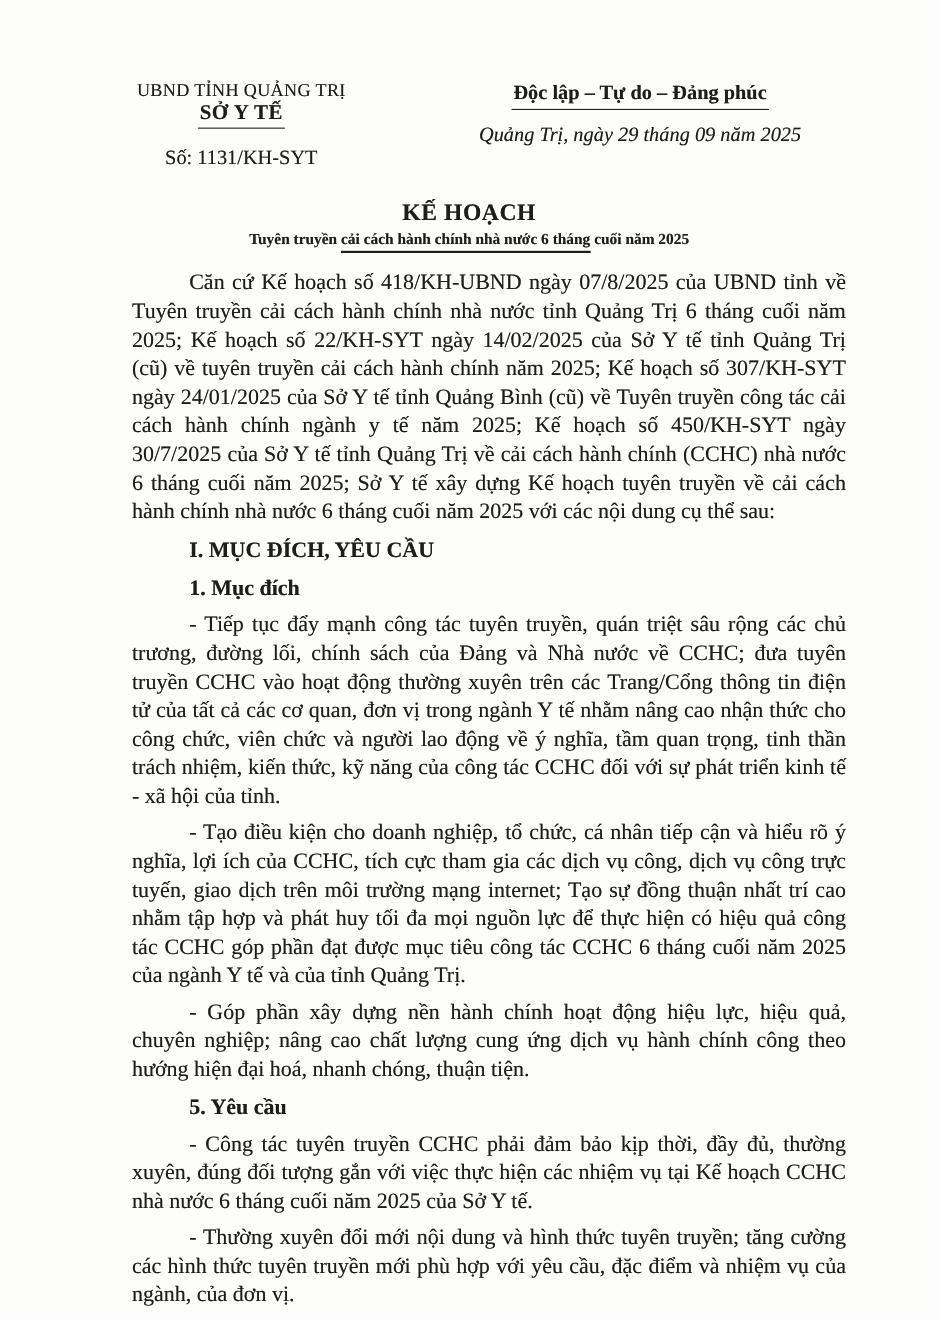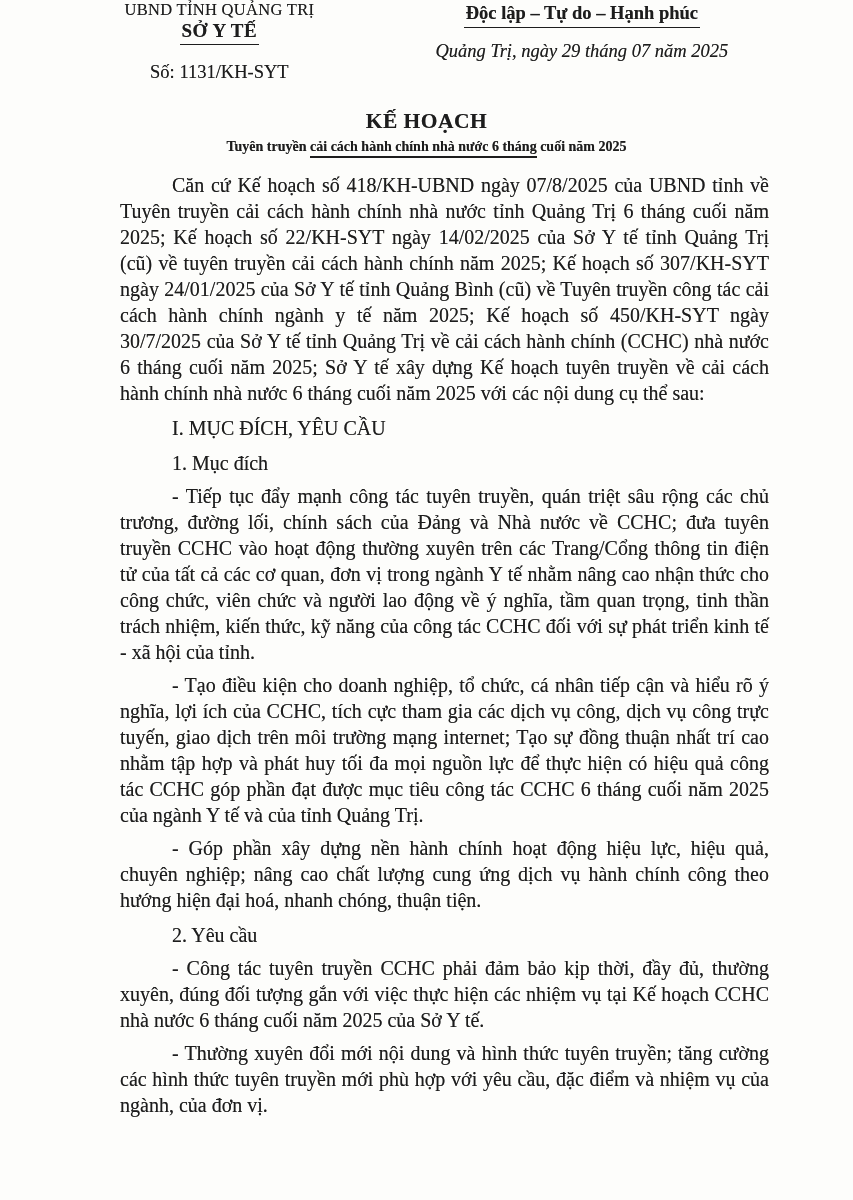--- a/index.html
+++ b/index.html
@@ -9,20 +9,21 @@
   }
   .page {
     position: relative;
     width: 853px;
     height: 1200px;
     background: #fdfdfb;
     color: #1d1d1d;
     font-family: "Liberation Serif", "DejaVu Serif", serif;
     overflow: hidden;
     box-sizing: border-box;
+    padding-top: 72px;
     text-shadow: 0 0 0.4px rgba(20,20,20,0.55);
   }
 
   
   .header {
     display: flex;
     padding: 0 50px 0 78px;
     box-sizing: border-box;
   }
   .header .col { text-align: center; }
@@ -95,57 +96,57 @@
     font-size: 20px;
     line-height: 26px;
   }
   .para {
     margin: 7px 0;
     text-align: justify;
     text-indent: 52px;
   }
   .heading-1, .heading-2 {
     margin: 9px 0 7px 0;
-    font-weight: normal;
+    font-weight: bold;
     text-indent: 52px;
     text-align: left;
   }
 </style>
 </head>
 <body>
 
 <div class="page">
 
   <div class="header">
     <div class="col issuer">
       <div class="issuer-parent">UBND TỈNH QUẢNG TRỊ</div>
       <div class="issuer-dept">
         <span class="u-dept">SỞ Y TẾ</span>
       </div>
       <div class="issuer-number">Số: 1131/KH-SYT</div>
     </div>
 
     <div class="col national">
       <div class="nat-line2">
-        <span class="u-motto">Độc lập – Tự do – Hạnh phúc</span>
+        <span class="u-motto">Độc lập – Tự do – Đảng phúc</span>
       </div>
-      <div class="place-date">Quảng Trị, ngày 29 tháng 07 năm 2025</div>
+      <div class="place-date">Quảng Trị, ngày 29 tháng 09 năm 2025</div>
     </div>
   </div>
 
   <div class="title-block">
     <div class="doc-title">KẾ HOẠCH</div>
     <div class="doc-subtitle"><span>Tuyên truyền </span><span class="subtitle-underline">cải cách hành chính nhà nước 6 tháng</span><span> cuối năm 2025</span></div>
   </div>
 
   <div class="body">
     <p class="para">Căn cứ Kế hoạch số 418/KH-UBND ngày 07/8/2025 của UBND tỉnh về Tuyên truyền cải cách hành chính nhà nước tỉnh Quảng Trị 6 tháng cuối năm 2025; Kế hoạch số 22/KH-SYT ngày 14/02/2025 của Sở Y tế tỉnh Quảng Trị (cũ) về tuyên truyền cải cách hành chính năm 2025; Kế hoạch số 307/KH-SYT ngày 24/01/2025 của Sở Y tế tỉnh Quảng Bình (cũ) về Tuyên truyền công tác cải cách hành chính ngành y tế năm 2025; Kế hoạch số 450/KH-SYT ngày 30/7/2025 của Sở Y tế tỉnh Quảng Trị về cải cách hành chính (CCHC) nhà nước 6 tháng cuối năm 2025; Sở Y tế xây dựng Kế hoạch tuyên truyền về cải cách hành chính nhà nước 6 tháng cuối năm 2025 với các nội dung cụ thể sau:</p>
     <p class="heading-1">I. MỤC ĐÍCH, YÊU CẦU</p>
     <p class="heading-2">1. Mục đích</p>
     <p class="para">- Tiếp tục đẩy mạnh công tác tuyên truyền, quán triệt sâu rộng các chủ trương, đường lối, chính sách của Đảng và Nhà nước về CCHC; đưa tuyên truyền CCHC vào hoạt động thường xuyên trên các Trang/Cổng thông tin điện tử của tất cả các cơ quan, đơn vị trong ngành Y tế nhằm nâng cao nhận thức cho công chức, viên chức và người lao động về ý nghĩa, tầm quan trọng, tinh thần trách nhiệm, kiến thức, kỹ năng của công tác CCHC đối với sự phát triển kinh tế - xã hội của tỉnh.</p>
     <p class="para">- Tạo điều kiện cho doanh nghiệp, tổ chức, cá nhân tiếp cận và hiểu rõ ý nghĩa, lợi ích của CCHC, tích cực tham gia các dịch vụ công, dịch vụ công trực tuyến, giao dịch trên môi trường mạng internet; Tạo sự đồng thuận nhất trí cao nhằm tập hợp và phát huy tối đa mọi nguồn lực để thực hiện có hiệu quả công tác CCHC góp phần đạt được mục tiêu công tác CCHC 6 tháng cuối năm 2025 của ngành Y tế và của tỉnh Quảng Trị.</p>
     <p class="para">- Góp phần xây dựng nền hành chính hoạt động hiệu lực, hiệu quả, chuyên nghiệp; nâng cao chất lượng cung ứng dịch vụ hành chính công theo hướng hiện đại hoá, nhanh chóng, thuận tiện.</p>
-    <p class="heading-2">2. Yêu cầu</p>
+    <p class="heading-2">5. Yêu cầu</p>
     <p class="para">- Công tác tuyên truyền CCHC phải đảm bảo kịp thời, đầy đủ, thường xuyên, đúng đối tượng gắn với việc thực hiện các nhiệm vụ tại Kế hoạch CCHC nhà nước 6 tháng cuối năm 2025 của Sở Y tế.</p>
     <p class="para">- Thường xuyên đổi mới nội dung và hình thức tuyên truyền; tăng cường các hình thức tuyên truyền mới phù hợp với yêu cầu, đặc điểm và nhiệm vụ của ngành, của đơn vị.</p>
   </div>
 
 </div>
 
 </body></html>

